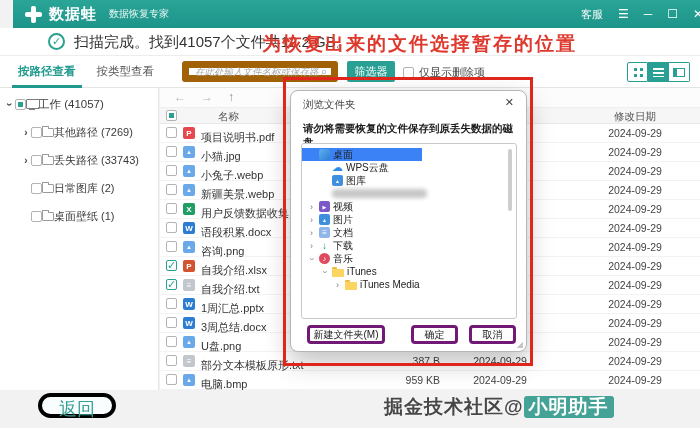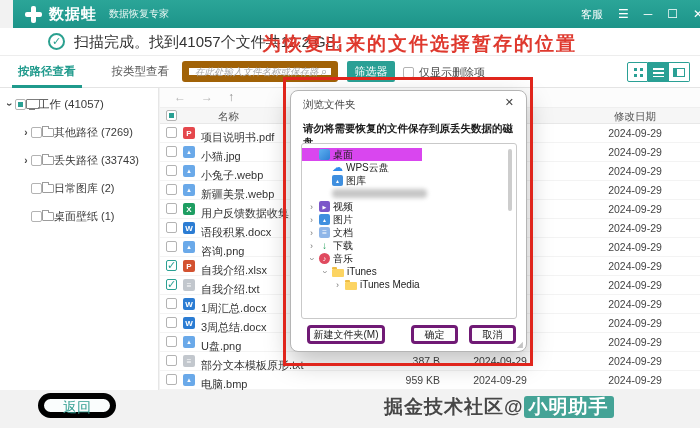--- a/index.html
+++ b/index.html
@@ -22,21 +22,21 @@
 
   
   .statusbar { position:absolute; left:0; top:28px; width:700px; height:28px; background:#fff; border-bottom:1px solid #ededed; }
   .scan-icon { position:absolute; left:48px; top:5px; width:17px; height:17px; border:2px solid #2aa08f; border-radius:50%;
     color:#2aa08f; font-size:11px; font-weight:bold; display:flex; align-items:center; justify-content:center; }
   .scan-text { position:absolute; left:74px; top:0; height:44px; line-height:28px; font-size:15px; color:#333; }
   .banner { position:absolute; left:262px; top:3px; font-size:19px; font-weight:bold; color:#df392e; letter-spacing:2px; }
 
   
   .toolbar { position:absolute; left:0; top:56px; width:700px; height:32px; background:#fff; border-bottom:1px solid #e4e4e4; }
-  .tabs { position:absolute; left:12px; top:0; height:32px; display:flex; gap:24px; }
+  .tabs { position:absolute; left:12px; top:0; height:32px; display:flex; gap:9px; }
   .tab { height:32px; line-height:30px; font-size:11.5px; color:#555; padding:0 6px; cursor:pointer; }
   .tab.active { color:#1f9a8c; border-bottom:3px solid #1f9a8c; font-weight:bold; }
   .searchbox { position:absolute; left:182px; top:5px; width:156px; height:21px; border:7px solid #a16207; border-radius:3px;
     background:#fff; display:flex; align-items:center; }
   .searchbox input { border:none; outline:none; flex:1; font-size:9.5px; color:#444; padding:0 2px 0 6px; background:transparent;
     font-family:"Liberation Sans",sans-serif; font-style:italic; }
   .searchbox input::placeholder { color:#a9a9a9; }
   .search-glyph { font-size:11px; color:#999; margin-right:5px; }
   .filter-btn { position:absolute; left:347px; top:5px; width:48px; height:21px; background:#2aa095; color:#fff; font-size:11px;
     border:none; border-radius:2px; cursor:pointer; font-family:"Liberation Sans",sans-serif; }
@@ -95,42 +95,42 @@
   .frow[data-type="pptx"] .ficon { background:#d35230; } .frow[data-type="pptx"] .ficon::before { content:"P"; }
   .frow[data-type="txt"]  .ficon { background:#c2c7cd; } .frow[data-type="txt"]  .ficon::before { content:"≡"; }
   .frow[data-type="image"].frow .ficon { background:#6aa9e9; } .frow[data-type="image"] .ficon::before { content:"▲"; font-size:6px; }
   .f-name { position:absolute; left:41px; top:4px; height:19px; line-height:19px; font-size:11px; color:#333; white-space:nowrap; }
   .f-size { position:absolute; left:195px; width:85px; top:0; height:19px; line-height:19px; font-size:10.5px; color:#444; text-align:right; }
   .f-created { position:absolute; left:300px; width:80px; top:0; height:19px; line-height:19px; font-size:10.5px; color:#444; text-align:center; }
   .f-mod { position:absolute; left:430px; width:90px; top:0; height:19px; line-height:19px; font-size:10.5px; color:#444; text-align:center; }
 
   
   .footer { position:absolute; left:0; top:390px; width:700px; height:38px; background:#f2f2f2; }
-  .back-btn { position:absolute; left:38px; top:3px; width:78px; height:25px; border:6px solid #000000; border-radius:13px;
-    background:#fafdfd; color:#35a093; font-size:14px; cursor:pointer; font-family:"Liberation Sans",sans-serif; }
+  .back-btn { position:absolute; left:38px; top:3px; width:78px; height:25px; border:4px solid #000000; border-radius:13px;
+    background:#fafdfd; color:#35a093; font-size:18px; cursor:pointer; font-family:"Liberation Sans",sans-serif; }
   .watermark { position:absolute; left:384px; top:4px; white-space:nowrap; }
   .wm-pre { font-size:19px; font-weight:bold; color:#474747; letter-spacing:1px; text-shadow:0 0 2px rgba(255,255,255,.9); }
   .wm-hl { font-size:19px; font-weight:bold; color:#fff; background:#44a396; padding:0 5px 1px 5px; border-radius:3px; letter-spacing:1px; }
 
   
   .red-box { position:absolute; left:283px; top:77px; width:250px; height:289px; border:3px solid #e0251c; z-index:40; pointer-events:none; }
 
   
   .dialog { position:absolute; left:290px; top:90px; width:237px; height:262px; background:#fff; border:1px solid #b5b5b5;
     border-radius:8px; box-shadow:0 10px 26px rgba(0,0,0,.25); z-index:30; }
   .dlg-title { position:absolute; left:12px; top:7px; font-size:10.5px; color:#444; }
   .dlg-close { position:absolute; right:12px; top:5px; font-size:11px; color:#444; cursor:pointer; }
   .dlg-msg { position:absolute; left:12px; top:31px; font-size:10.5px; color:#1a1a1a; font-weight:bold; }
   .dlg-tree { position:absolute; left:10px; top:52px; width:216px; height:176px; border:1px solid #c9c9c9; border-radius:3px;
     background:#fff; overflow:hidden; padding-top:4px; }
   .drow { display:flex; align-items:center; gap:3px; height:13px; font-size:10px; color:#222; }
   .drow[data-indent="0"] { padding-left:5px; }
   .drow[data-indent="1"] { padding-left:18px; }
   .drow[data-indent="2"] { padding-left:31px; }
-  .drow[data-selected="true"] { background:#d946ef; width:120px; }
+  .drow[data-selected="true"] { background:#3b82f6; width:120px; }
   .dexp { width:9px; font-size:9px; color:#777; text-align:center; visibility:hidden; flex:none; }
   .dexp::before { content:"›"; display:inline-block; }
   .drow[data-exp="true"] .dexp { visibility:visible; }
   .drow[data-expanded="true"] .dexp::before { transform:rotate(90deg); }
   .ticon { width:11px; height:11px; flex:none; display:flex; align-items:center; justify-content:center; position:relative; }
   .drow[data-icon="desktop"] .ticon { background:linear-gradient(135deg,#5db0f0,#2e7fd4); border-radius:2px; }
   .drow[data-icon="cloud"] .ticon::before { content:"☁"; color:#2f8ceb; font-size:11px; line-height:11px; }
   .drow[data-icon="pictures"] .ticon { background:#3f8fdf; border-radius:2px; }
   .drow[data-icon="pictures"] .ticon::before { content:"▲"; color:#fff; font-size:5px; }
   .drow[data-icon="video"] .ticon { background:#7b57c9; border-radius:2px; }
@@ -331,21 +331,21 @@
           <span class="cb"></span>
           <span class="ficon"></span>
           <span class="f-name">自我介绍.txt</span>
           <span class="f-size"></span>
           <span class="f-created"></span>
           <span class="f-mod">2024-09-29</span>
         </div>
         <div class="frow" data-type="docx" data-checked="false">
           <span class="cb"></span>
           <span class="ficon"></span>
-          <span class="f-name">1周汇总.docx</span>
+          <span class="f-name">1周汇总.pptx</span>
           <span class="f-size"></span>
           <span class="f-created"></span>
           <span class="f-mod">2024-09-29</span>
         </div>
         <div class="frow" data-type="docx" data-checked="false">
           <span class="cb"></span>
           <span class="ficon"></span>
           <span class="f-name">3周总结.docx</span>
           <span class="f-size"></span>
           <span class="f-created"></span>

